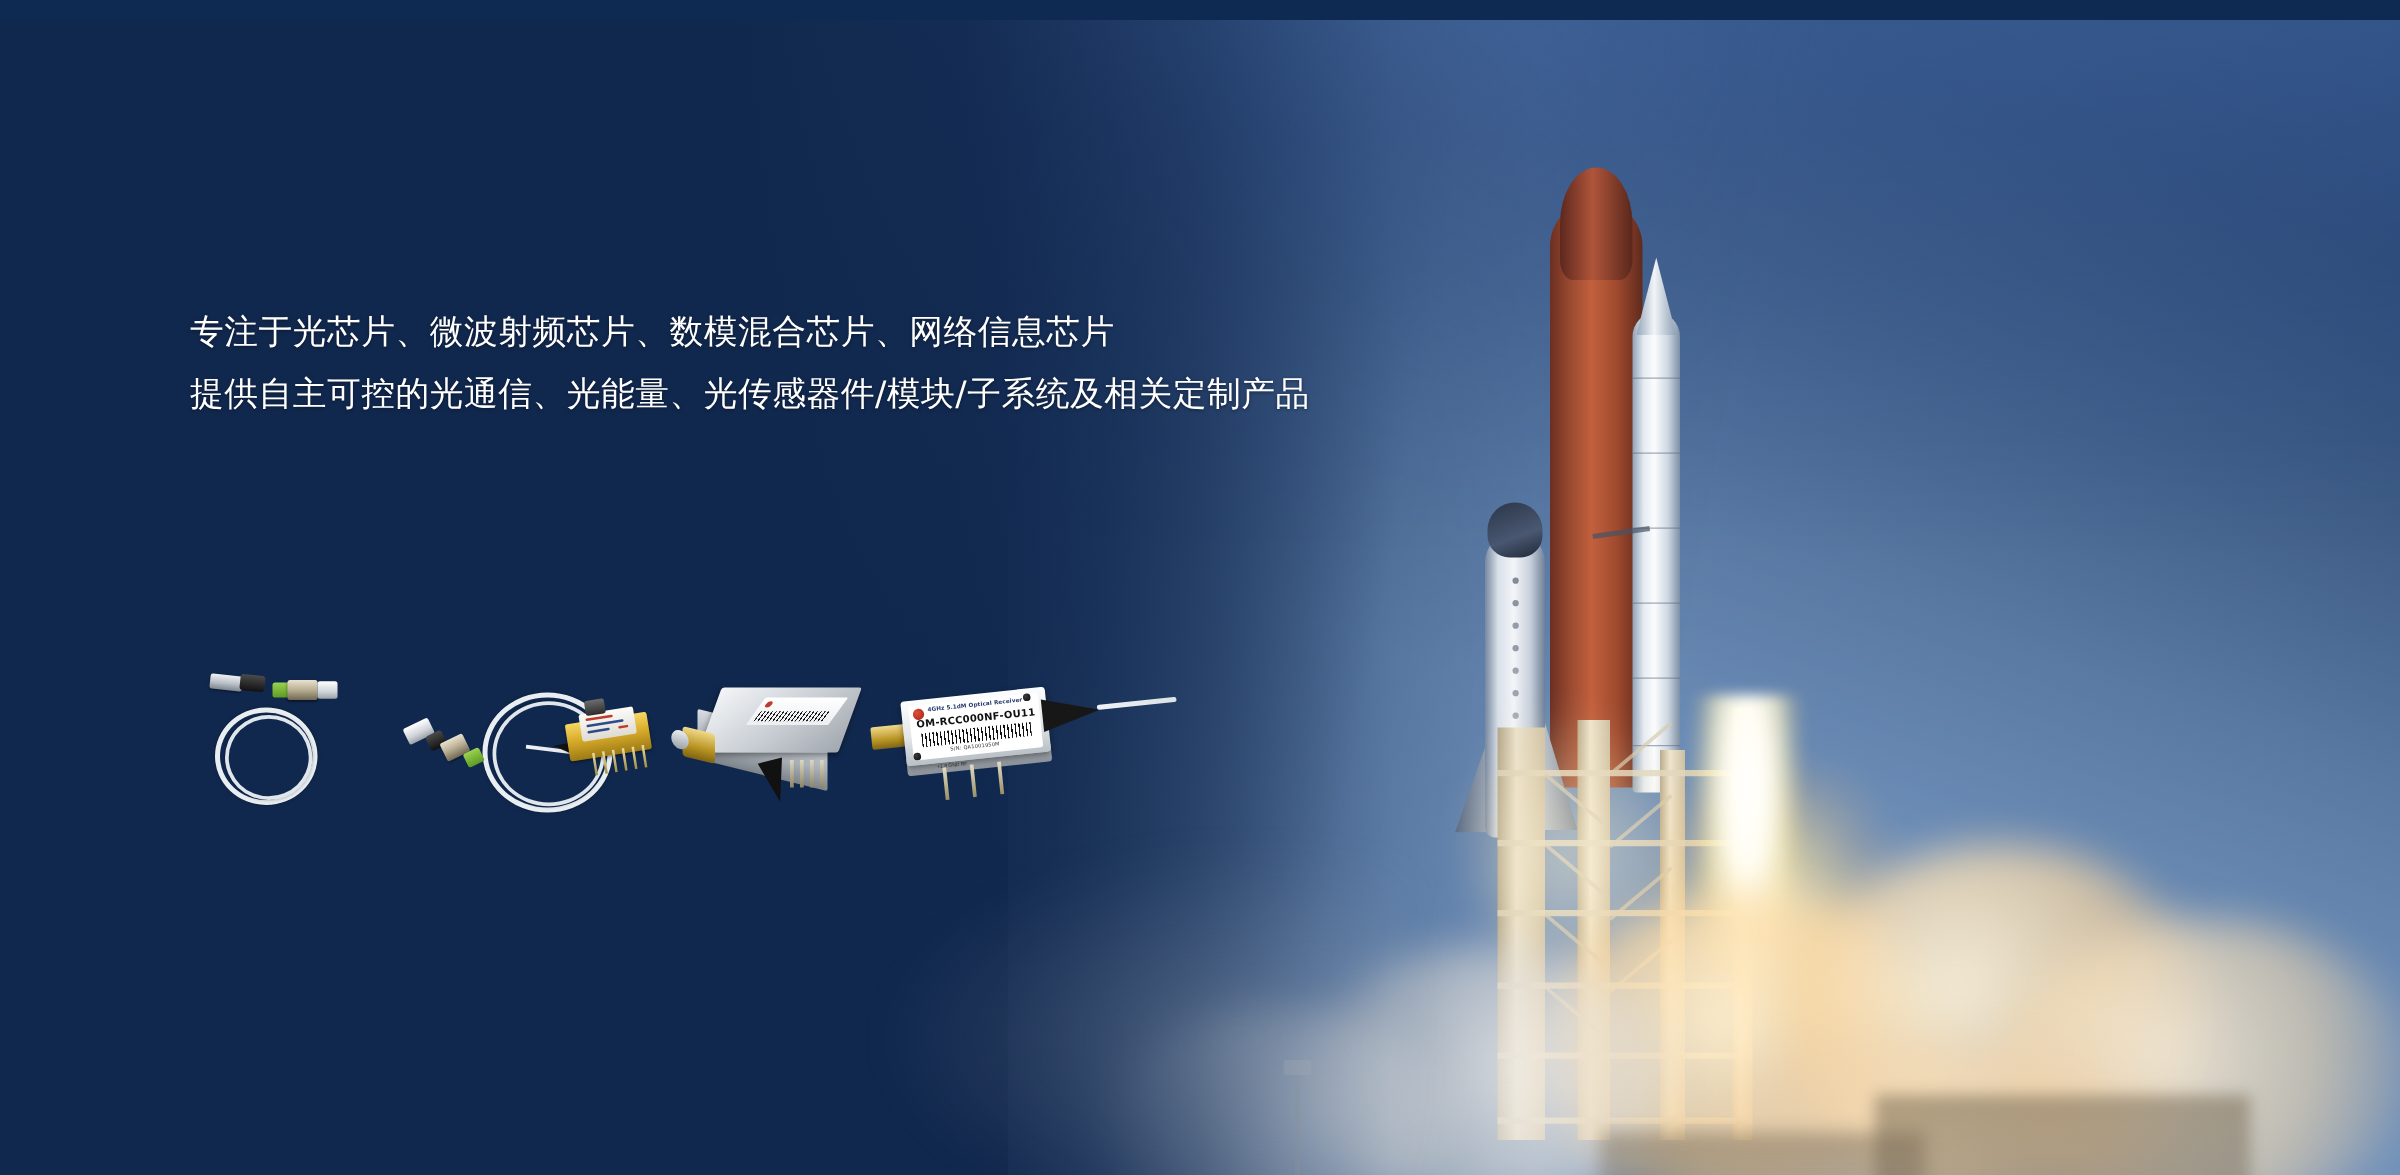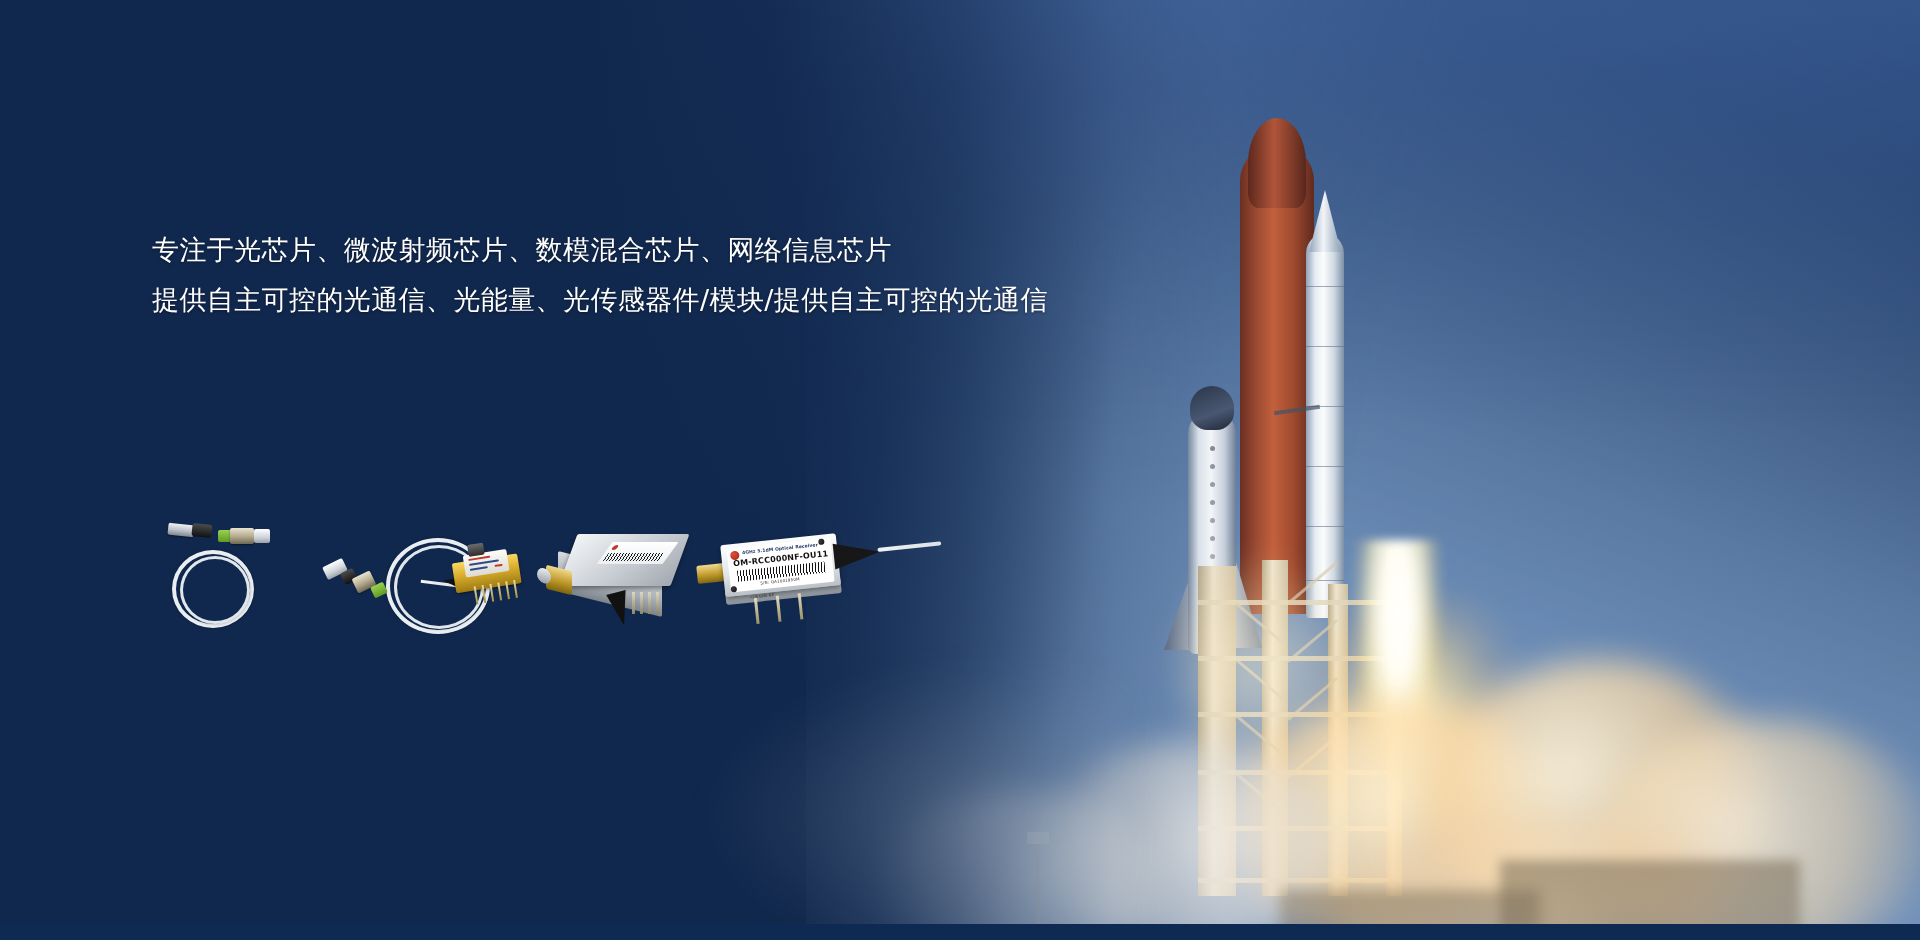--- a/index.html
+++ b/index.html
@@ -1,21 +1,21 @@
 <!DOCTYPE html>
 <html><head>
 <meta charset="utf-8">
 <title>Hero Banner</title>
 <style>
   * { margin:0; padding:0; box-sizing:border-box; }
   html,body { width:1920px; height:940px; overflow:hidden; background:#0f2a52; }
   body { font-family:"Liberation Sans","DejaVu Sans",sans-serif; }
 
   
-  .stage { position:relative; width:1920px; height:924px; overflow:hidden; }
+  .stage { position:relative; width:1920px; height:924px; overflow:hidden;margin-top:16px; }
 
   
   .bg-sky {
     position:absolute; inset:0;
     background:
       linear-gradient(180deg,
         #3a5c93 0%,
         #2d4b80 10%,
         #23406f 22%,
         #1b3763 36%,
@@ -409,21 +409,21 @@
   <div class="smoke s5"></div>
   <div class="pad-base"></div>
   <div class="pad-base2"></div>
   <div class="light-pole"></div>
 
   <div class="bg-leftfade"></div>
   <div class="left-haze"></div>
 
   <div class="copy">
     <div class="sub">专注于光芯片、微波射频芯片、数模混合芯片、网络信息芯片</div>
-    <div class="sub">提供自主可控的光通信、光能量、光传感器件/模块/提供自主可控的光通信</div>
+    <div class="sub">提供自主可控的光通信、光能量、光传感器件/模块/子系统及相关定制产品</div>
   </div>
 
   <div class="products">
 
     <div class="pigtail" style="left:0px; top:0px; width:160px; height:110px;">
       <div class="coil" style="left:22px; top:30px; width:82px; height:78px;"></div>
       <div class="coil inner" style="left:30px; top:36px; width:70px; height:68px;"></div>
       <div class="ferrule" style="left:18px; top:4px;  width:26px; transform:rotate(6deg);"></div>
       <div class="conn-black" style="left:42px; top:4px;  width:20px; transform:rotate(6deg);"></div>
       <div class="conn-green" style="left:68px; top:10px;"></div>

